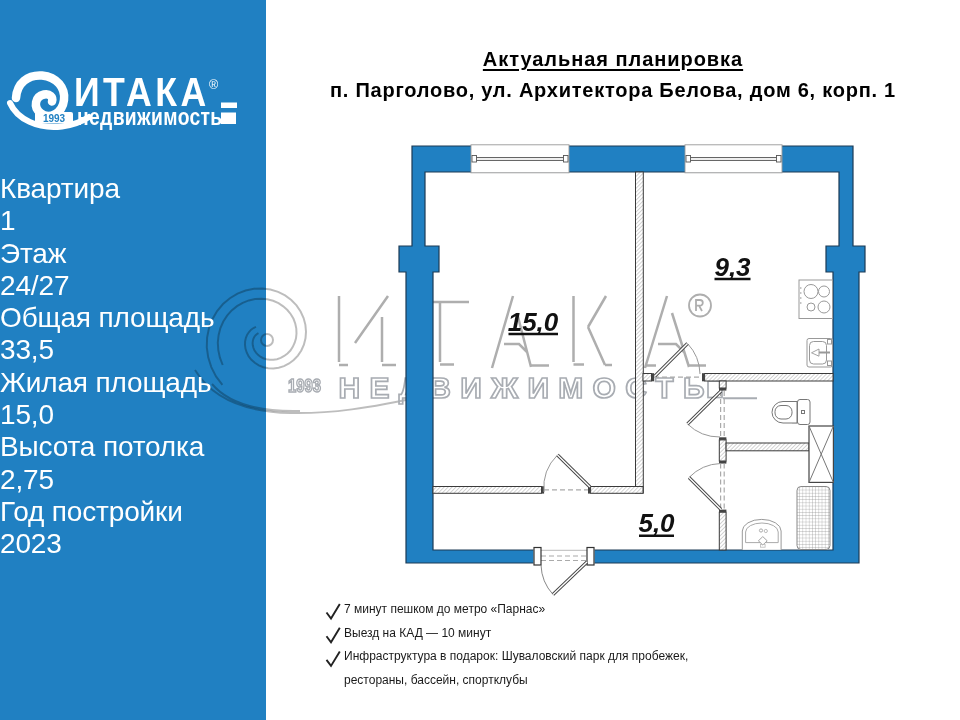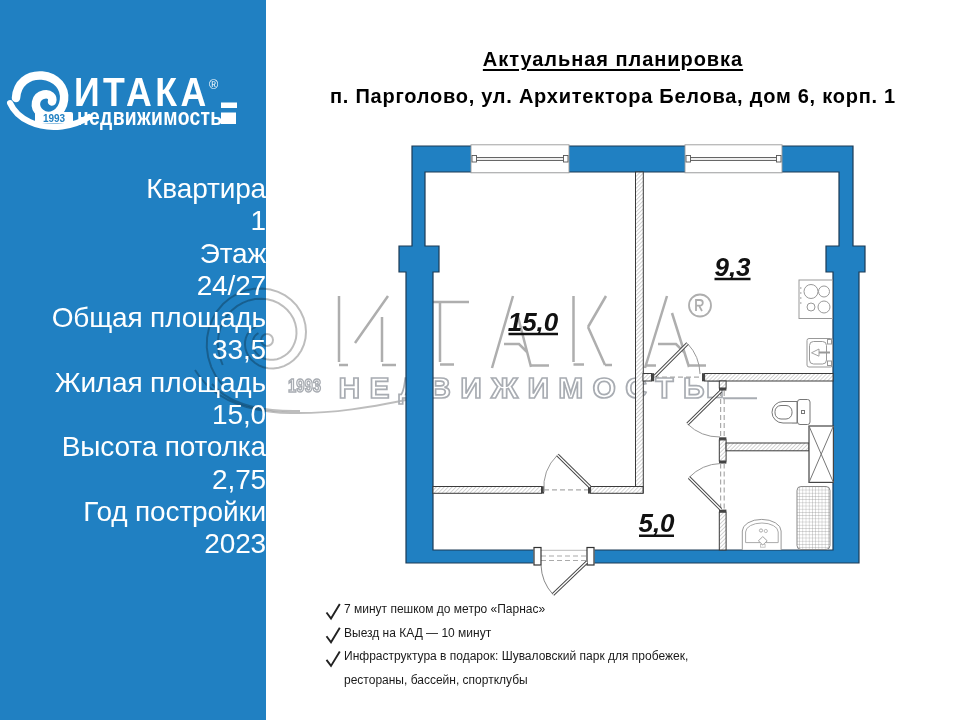--- a/index.html
+++ b/index.html
@@ -1,25 +1,25 @@
 <!DOCTYPE html>
 <html><head>
 <meta charset="utf-8">
 <style>
 html,body{margin:0;padding:0;}
 body{width:960px;height:720px;background:#fff;position:relative;overflow:hidden;
   font-family:"Liberation Sans", sans-serif;}
 #page{position:absolute;left:0;top:0;width:960px;height:720px;}
 svg.base{position:absolute;left:0;top:0;}
-.sidetext{position:absolute;left:0;top:173px;width:266px;text-align:right;
+.sidetext{position:absolute;left:0;top:173px;width:266px;text-align:left;
   color:#fff;font-size:28px;line-height:32.3px;letter-spacing:-0.15px;}
 .title{position:absolute;left:266px;top:48px;width:694px;text-align:center;
   font-size:20px;font-weight:bold;color:#000;letter-spacing:0.95px;}
 .title u{text-underline-offset:3px;text-decoration-thickness:2px;}
-.addr{position:absolute;left:266px;top:85px;width:694px;text-align:center;
+.addr{position:absolute;left:266px;top:79px;width:694px;text-align:center;
   font-size:20px;font-weight:bold;color:#000;letter-spacing:0.75px;}
 .bullets{position:absolute;left:344px;top:598px;width:600px;
   font-size:12px;line-height:23.7px;color:#1a1a1a;}
 </style>
 </head>
 <body>
 <div id="page">
 <svg class="base" width="960" height="720" viewBox="0 0 960 720">
 <defs>
 <pattern id="hat" width="2.8" height="2.8" patternUnits="userSpaceOnUse" patternTransform="rotate(45)">

